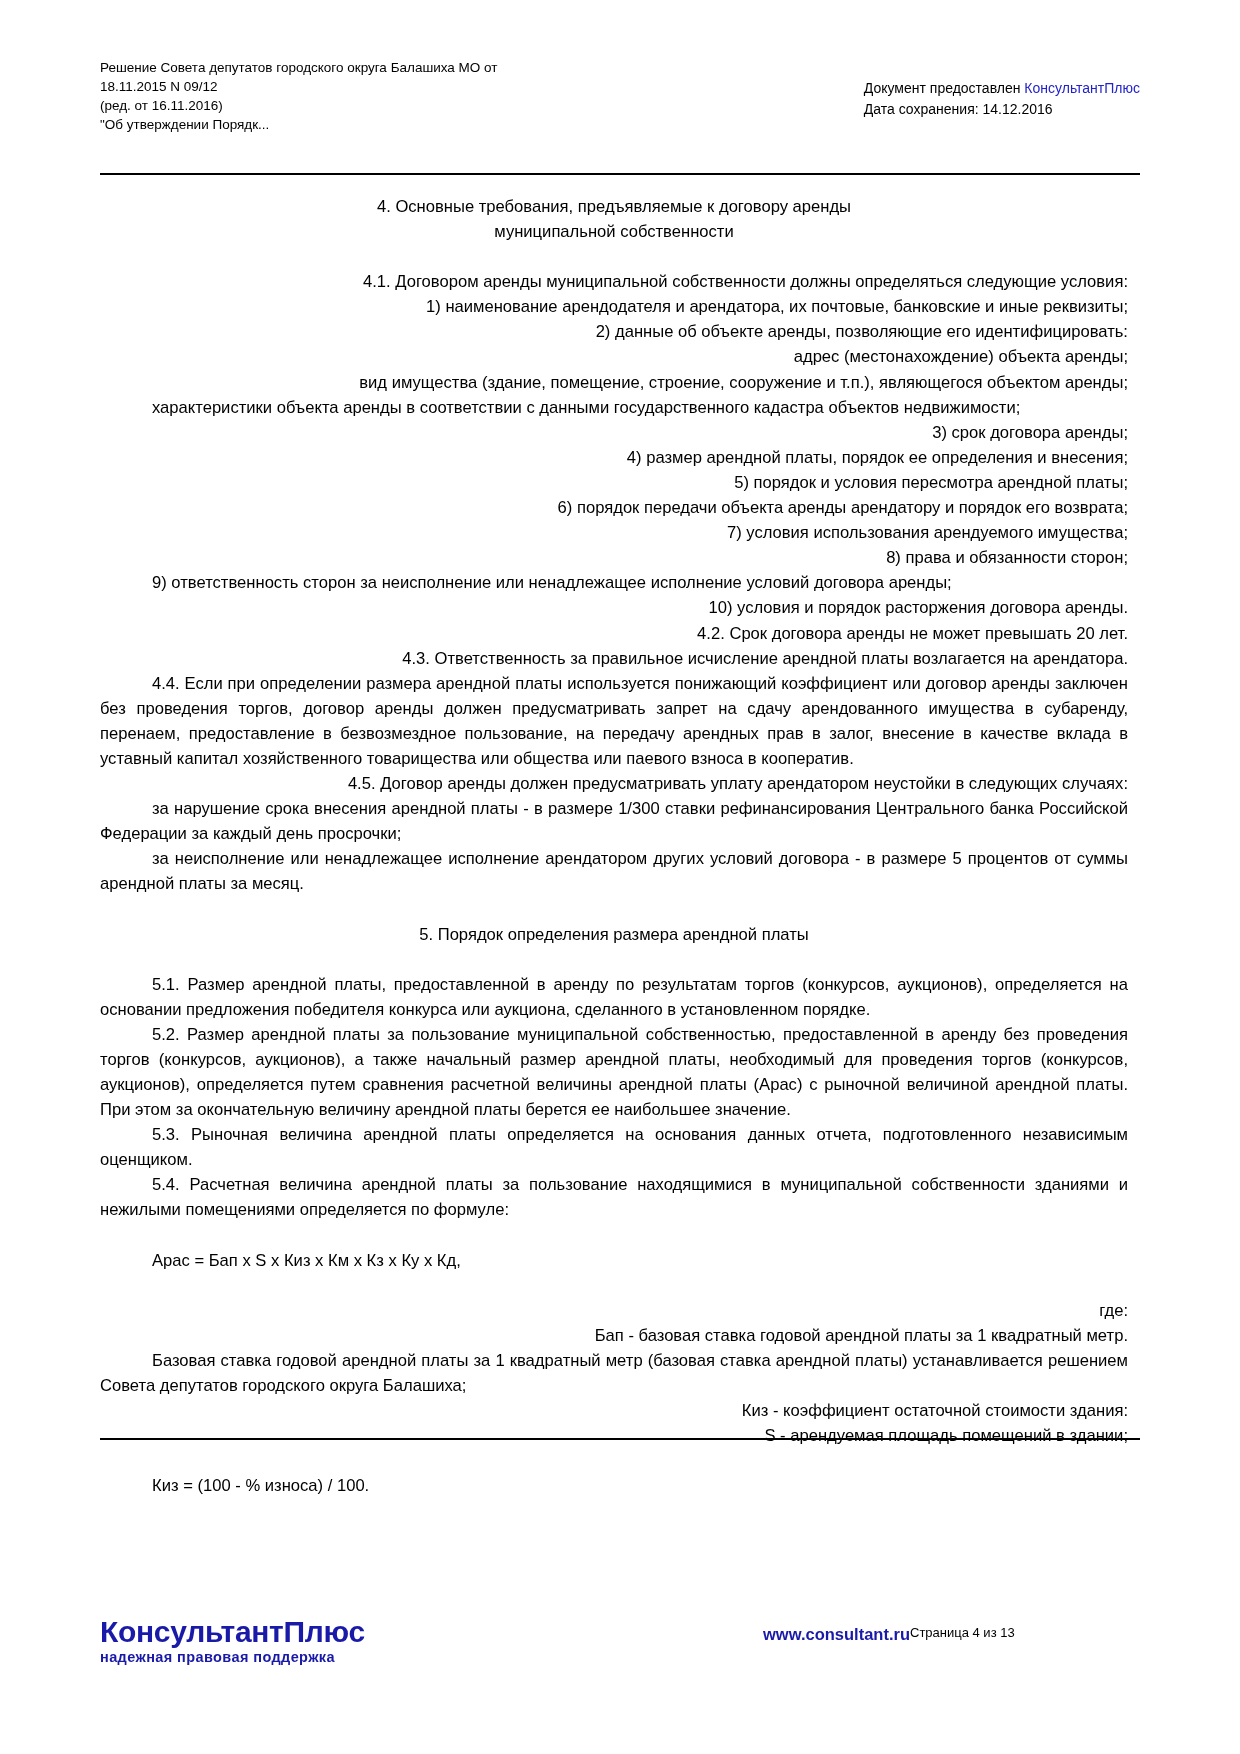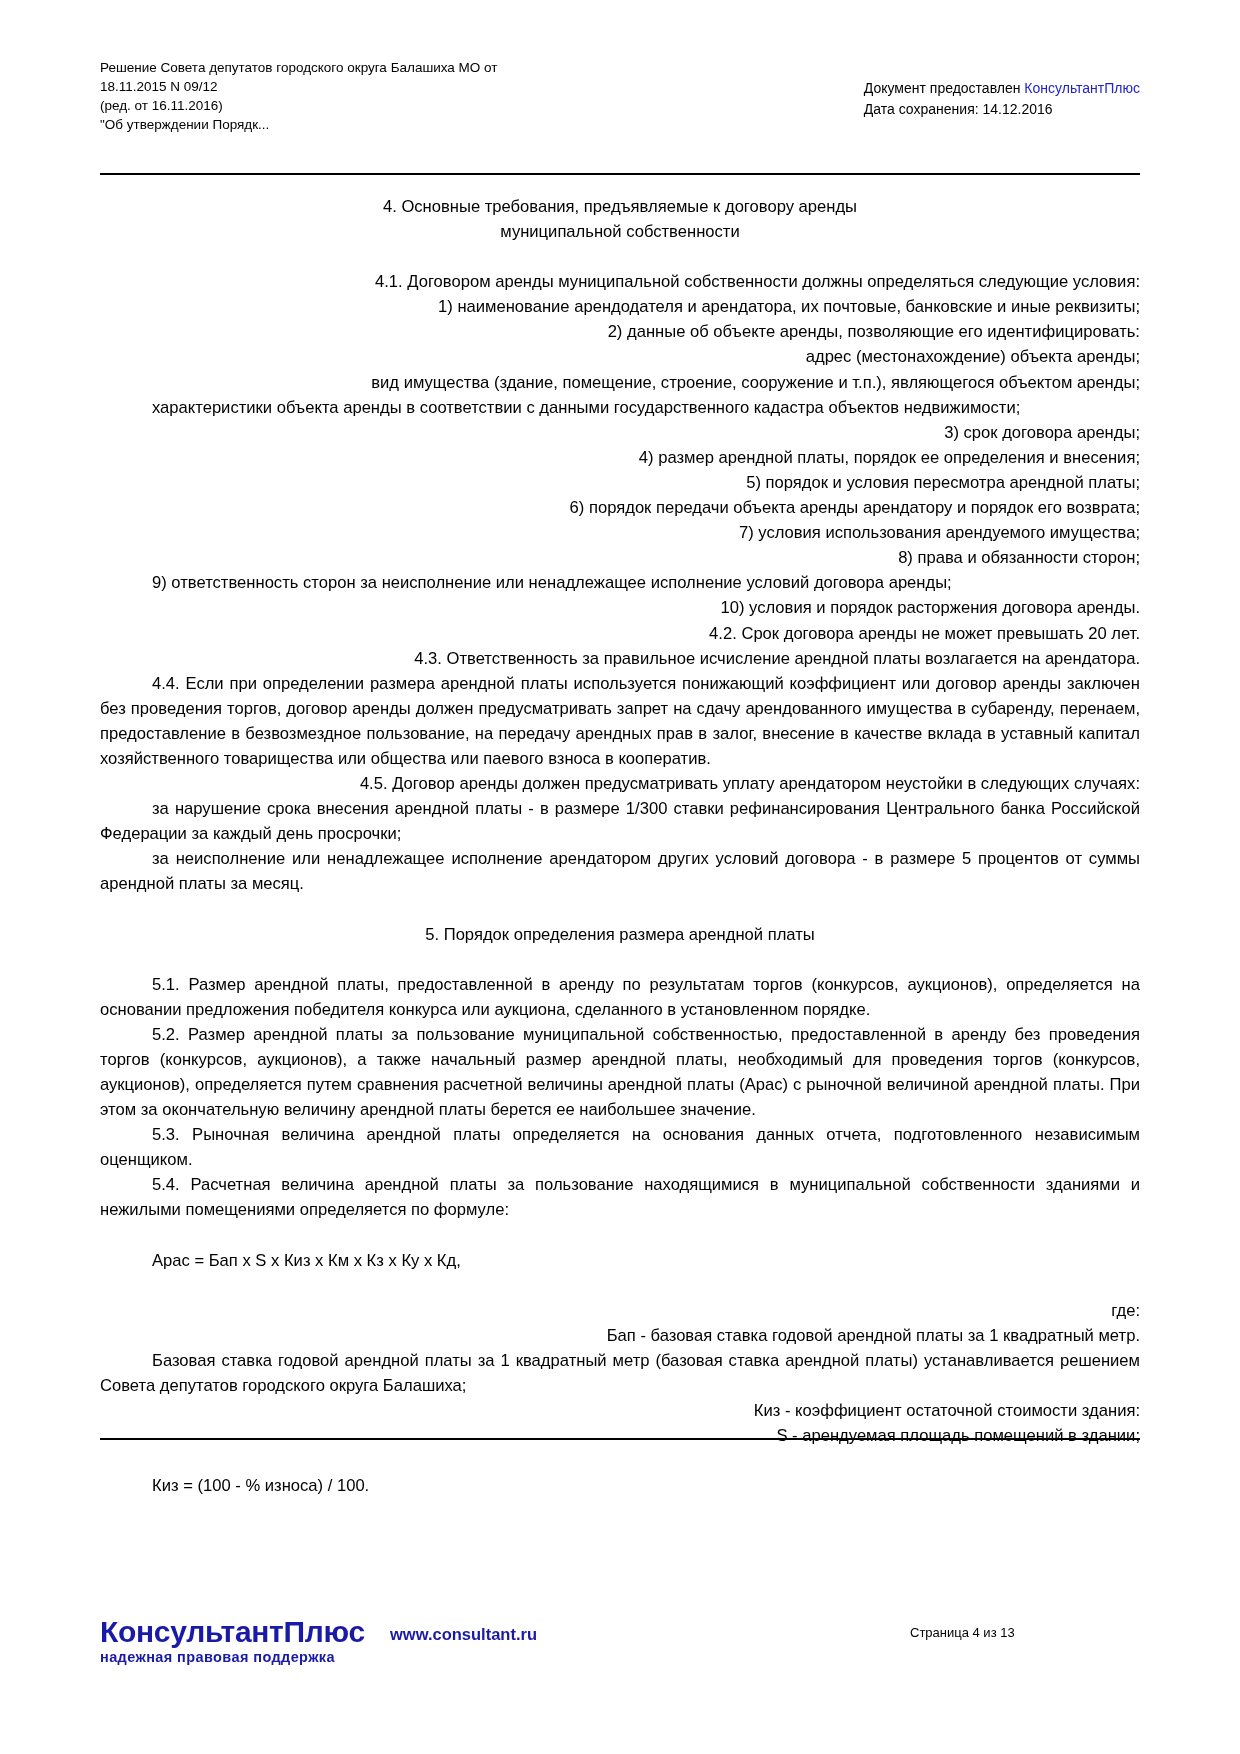--- a/index.html
+++ b/index.html
@@ -55,21 +55,21 @@
     left: 100px;
     right: 100px;
     border-top: 2.5px solid #000;
   }
 
   
   .content {
     position: absolute;
     top: 178px;
     left: 100px;
-    right: 100px;
+    right: 112px;
     font-size: 16.6px;
     line-height: 25.1px;
   }
   .center-title {
     text-align: center;
     margin: 0;
   }
   .center-title div { white-space: nowrap; }
 
   .spacer-sm { height: 25px; }
@@ -123,21 +123,21 @@
     color: #1a1aa8;
     letter-spacing: 0.4px;
     margin-top: 2px;
   }
   .footer-center {
     font-size: 16.5px;
     font-weight: bold;
     color: #1a1aa8;
     padding-top: 9px;
     flex: 1;
-    text-align: left;
+    text-align: right;
     margin-left: -40px;
   }
   .footer-right {
     font-size: 13px;
     color: #000000;
     padding-top: 9px;
     text-align: left;
     width: 230px;
   }
 </style>

